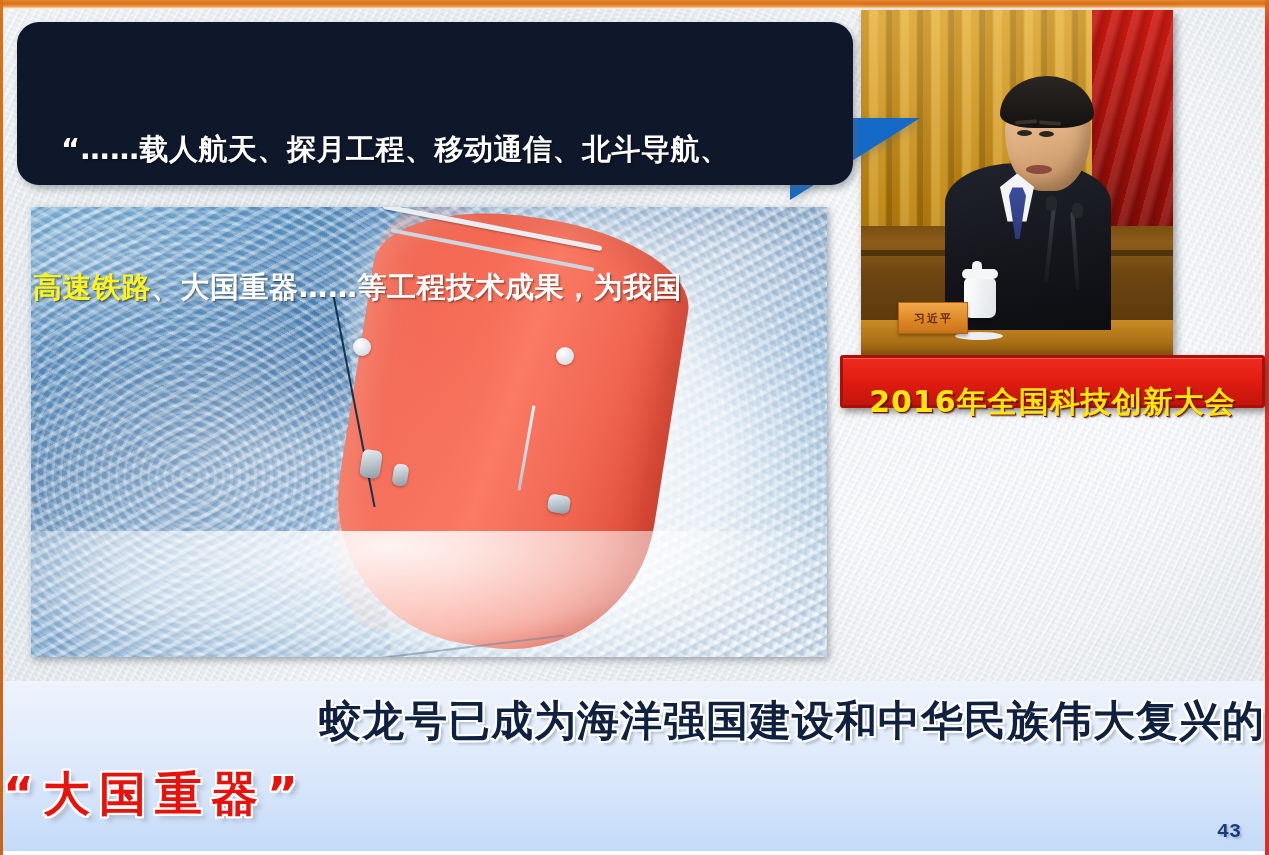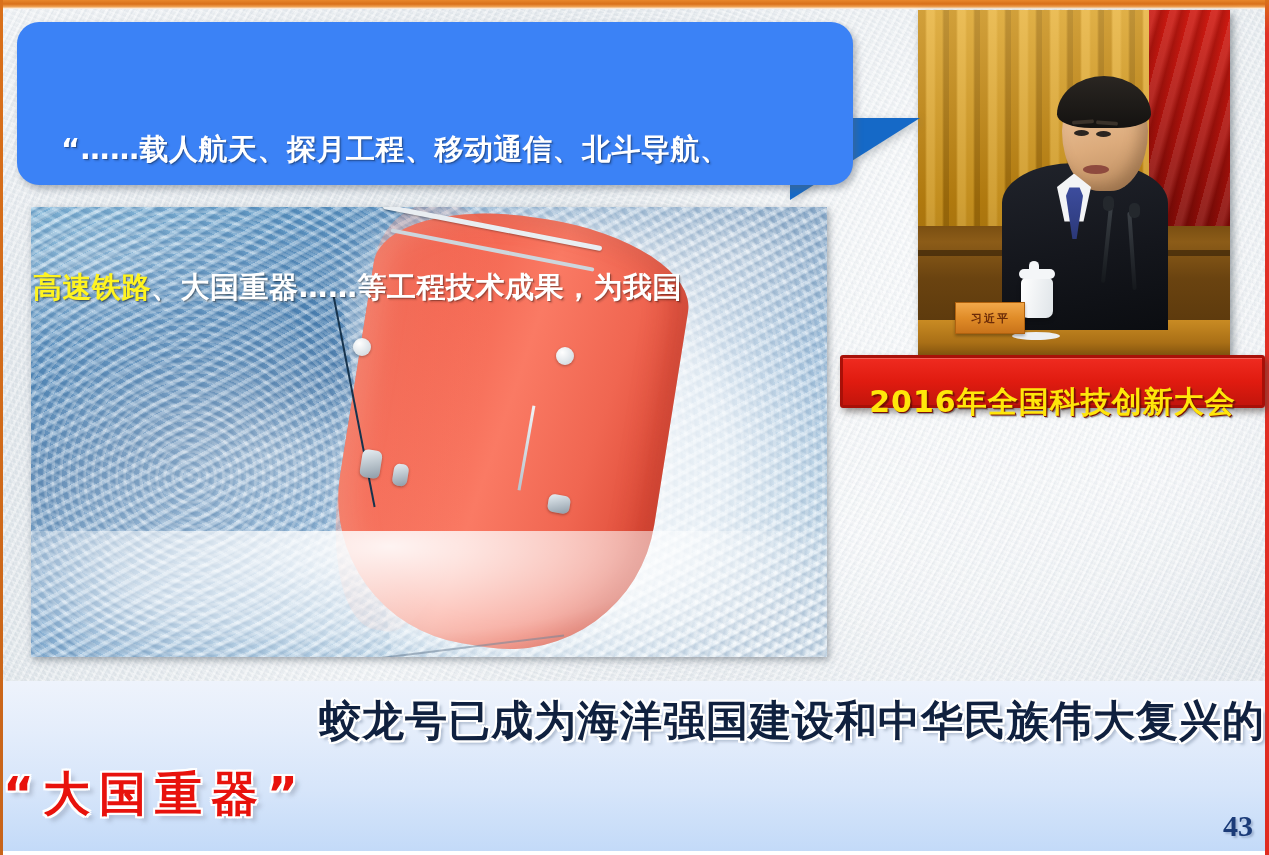--- a/index.html
+++ b/index.html
@@ -46,21 +46,21 @@
     background-image:
       repeating-linear-gradient(118deg, rgba(255,255,255,0.35) 0px, rgba(255,255,255,0.35) 2px, rgba(180,192,204,0.14) 3px, rgba(255,255,255,0) 7px),
       repeating-linear-gradient(22deg, rgba(255,255,255,0.28) 0px, rgba(255,255,255,0.28) 1px, rgba(170,184,198,0.1) 2px, rgba(255,255,255,0) 5px),
       repeating-radial-gradient(circle at 50% 50%, rgba(255,255,255,0.25) 0px, rgba(255,255,255,0.25) 1px, rgba(160,176,192,0.07) 2px, rgba(255,255,255,0) 4px);
     opacity:.85;
   }
 
   
   .bubble{
     position:absolute;left:17px;top:22px;width:836px;height:163px;
-    background:#3b82f6;
+    background:#0f172a;
     border-radius:22px;
     box-shadow:3px 4px 7px rgba(90,100,110,0.45);
     z-index:6;
   }
   .bubble-tail{
     position:absolute;left:790px;top:118px;
     width:0;height:0;
     border-left:130px solid #1569c7;
     border-bottom:82px solid transparent;
     z-index:5;
@@ -163,21 +163,21 @@
     position:absolute;left:33%;bottom:1%;width:34%;height:2px;
     background:rgba(40,70,100,0.55);transform:rotate(-7deg);
   }
   .foam-bottom{
     position:absolute;left:0;bottom:-6%;width:100%;height:34%;
     background:radial-gradient(ellipse at 45% 10%, rgba(255,255,255,0.92) 0%, rgba(255,255,255,0.5) 45%, rgba(255,255,255,0) 72%);
   }
 
   
   .photo-leader{
-    position:absolute;left:918px;top:10px;width:312px;height:348px;
+    position:absolute;left:861px;top:10px;width:312px;height:348px;
     overflow:hidden;
     box-shadow:3px 4px 8px rgba(70,80,90,0.55);
     background:#fca5a5;
     z-index:4;
   }
   .curtain{
     position:absolute;inset:0;
     background:
       repeating-linear-gradient(90deg,
         #b9800f 0px,#b9800f 7px,
@@ -332,23 +332,23 @@
     font-weight:bold;font-size:47px;line-height:58px;
     color:#e8120c;
     letter-spacing:9px;
     text-shadow:
       -2px -2px 0 #ffffff, 2px -2px 0 #ffffff, -2px 2px 0 #ffffff, 2px 2px 0 #ffffff,
       0 -2px 0 #ffffff, 0 2px 0 #ffffff, -2px 0 0 #ffffff, 2px 0 0 #ffffff,
       5px 5px 4px rgba(120,130,150,0.4);
     white-space:nowrap;
   }
   .page-num{
-    position:absolute;right:12px;bottom:8px;
-    font-family:Liberation Serif, serif;
-    font-weight:bold;font-size:30px;color:#1b3b78;
+    position:absolute;right:24px;bottom:8px;
+    font-family:Liberation Mono, monospace;
+    font-weight:bold;font-size:20px;color:#1b3b78;
     text-shadow:2px 2px 2px rgba(120,140,175,0.5);
   }
 </style>
 </head>
 <body>
 
 <div id="slide">
 
   <div class="top-band"></div>
   <div class="edge-left"></div>

